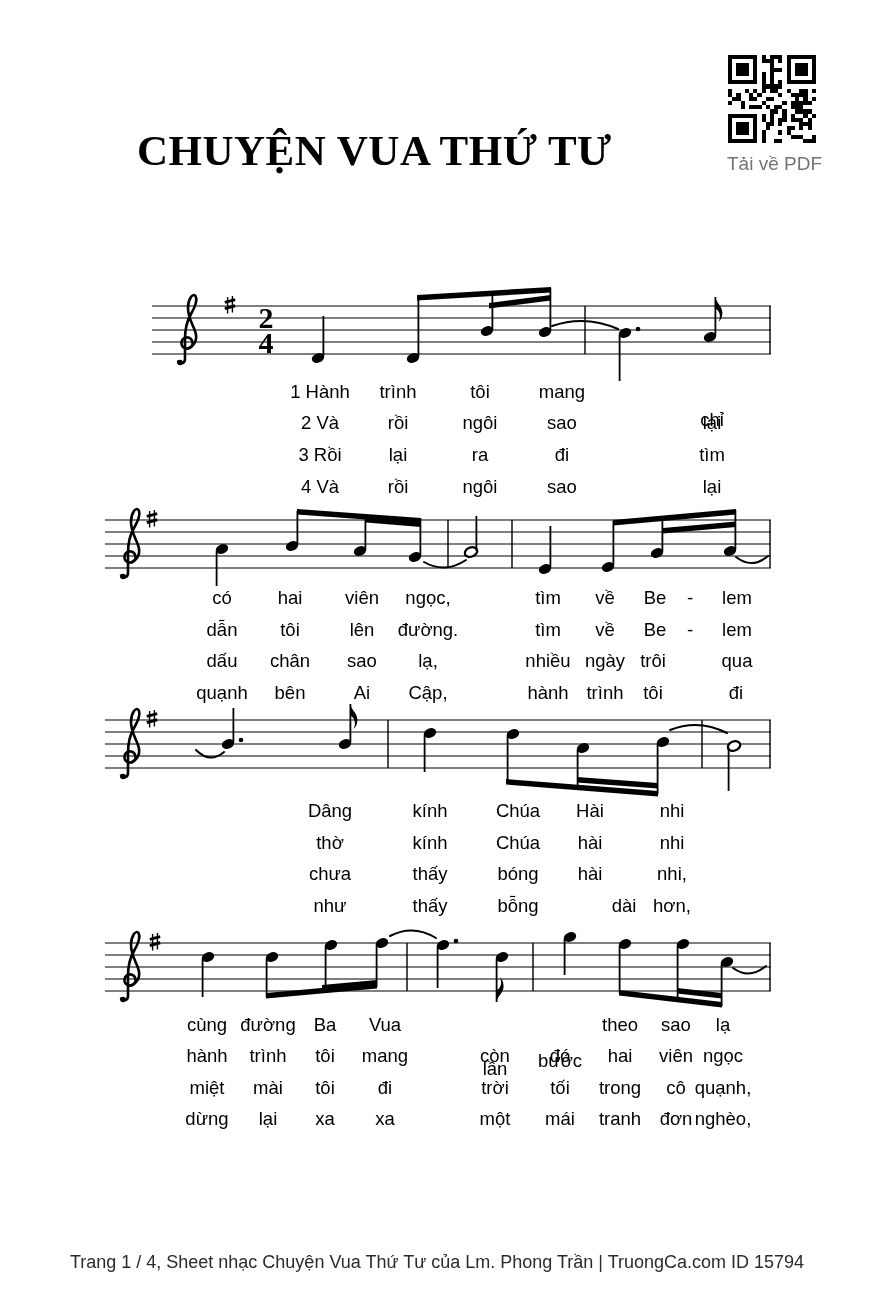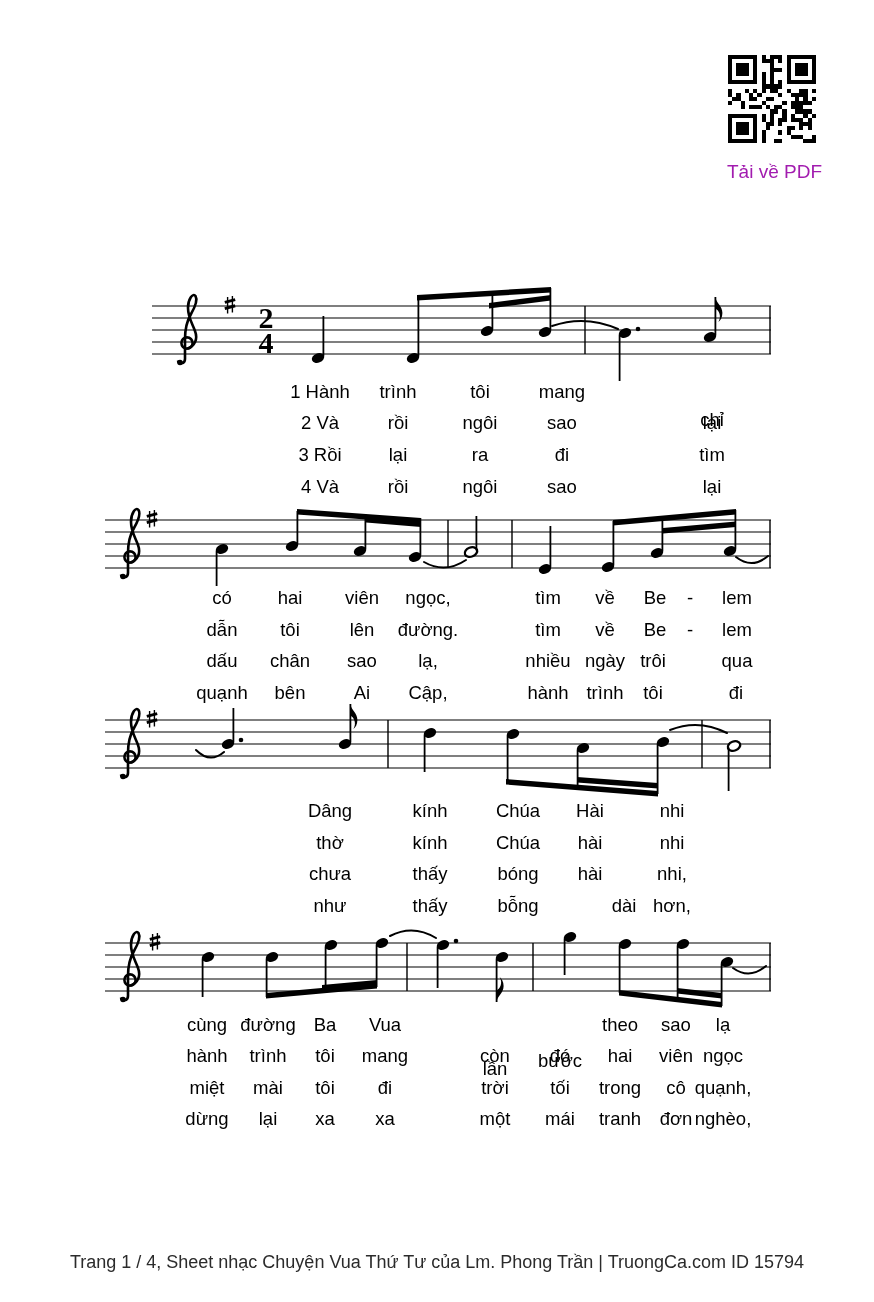--- a/index.html
+++ b/index.html
@@ -3,36 +3,37 @@
 <meta charset="utf-8">
 <style>
   html,body{margin:0;padding:0;background:#fff;}
   .page{position:relative;width:874px;height:1302px;background:#ffffff;overflow:hidden;
         font-family:"Liberation Sans",sans-serif;color:#000;}
   .title{position:absolute;left:137px;top:126px;margin:0;
          font-family:"Liberation Serif",serif;font-weight:bold;font-size:43px;
          letter-spacing:0.5px;white-space:nowrap;}
   .qr-box{position:absolute;left:727px;top:55px;width:90px;text-align:center;cursor:pointer;}
   .qr-box svg{display:block;width:88px;height:88px;margin:0 auto;}
-  .qr-label{font-size:19px;margin-top:18px;color:#a21caf;white-space:nowrap;}
+  .qr-label{font-size:19px;margin-top:10px;color:#737373;white-space:nowrap;}
   .composer{position:absolute;left:540px;top:246px;width:200px;text-align:right;
             font-family:"DejaVu Serif",serif;font-style:italic;font-weight:bold;
             font-size:22px;letter-spacing:0.5px;}
   #score-svg{position:absolute;left:0;top:0;}
   #lyrics .lyric{position:absolute;transform:translateX(-50%);font-size:18.5px;
                  white-space:nowrap;line-height:20px;}
   .footer{position:absolute;left:0;top:1252px;width:874px;text-align:center;
           font-size:18px;color:#2b2b2b;white-space:nowrap;}
   .ts{font-family:"Liberation Serif",serif;font-weight:bold;font-size:30px;}
 </style>
 </head>
 <body>
 
 <div class="page">
 
+  <h1 class="title">CHUYỆN VUA THỨ TƯ</h1>
 
   <div class="qr-box">
     <svg id="qr-svg" viewBox="0 0 21 21" shape-rendering="crispEdges">
         <rect x="0" y="0" width="21" height="21" fill="#fff"></rect>
         <rect x="0" y="0" width="7" height="7" fill="#000"></rect>
         <rect x="1" y="1" width="5" height="5" fill="#fff"></rect>
         <rect x="2" y="2" width="3" height="3" fill="#000"></rect>
         <rect x="14" y="0" width="7" height="7" fill="#000"></rect>
         <rect x="15" y="1" width="5" height="5" fill="#fff"></rect>
         <rect x="16" y="2" width="3" height="3" fill="#000"></rect>

